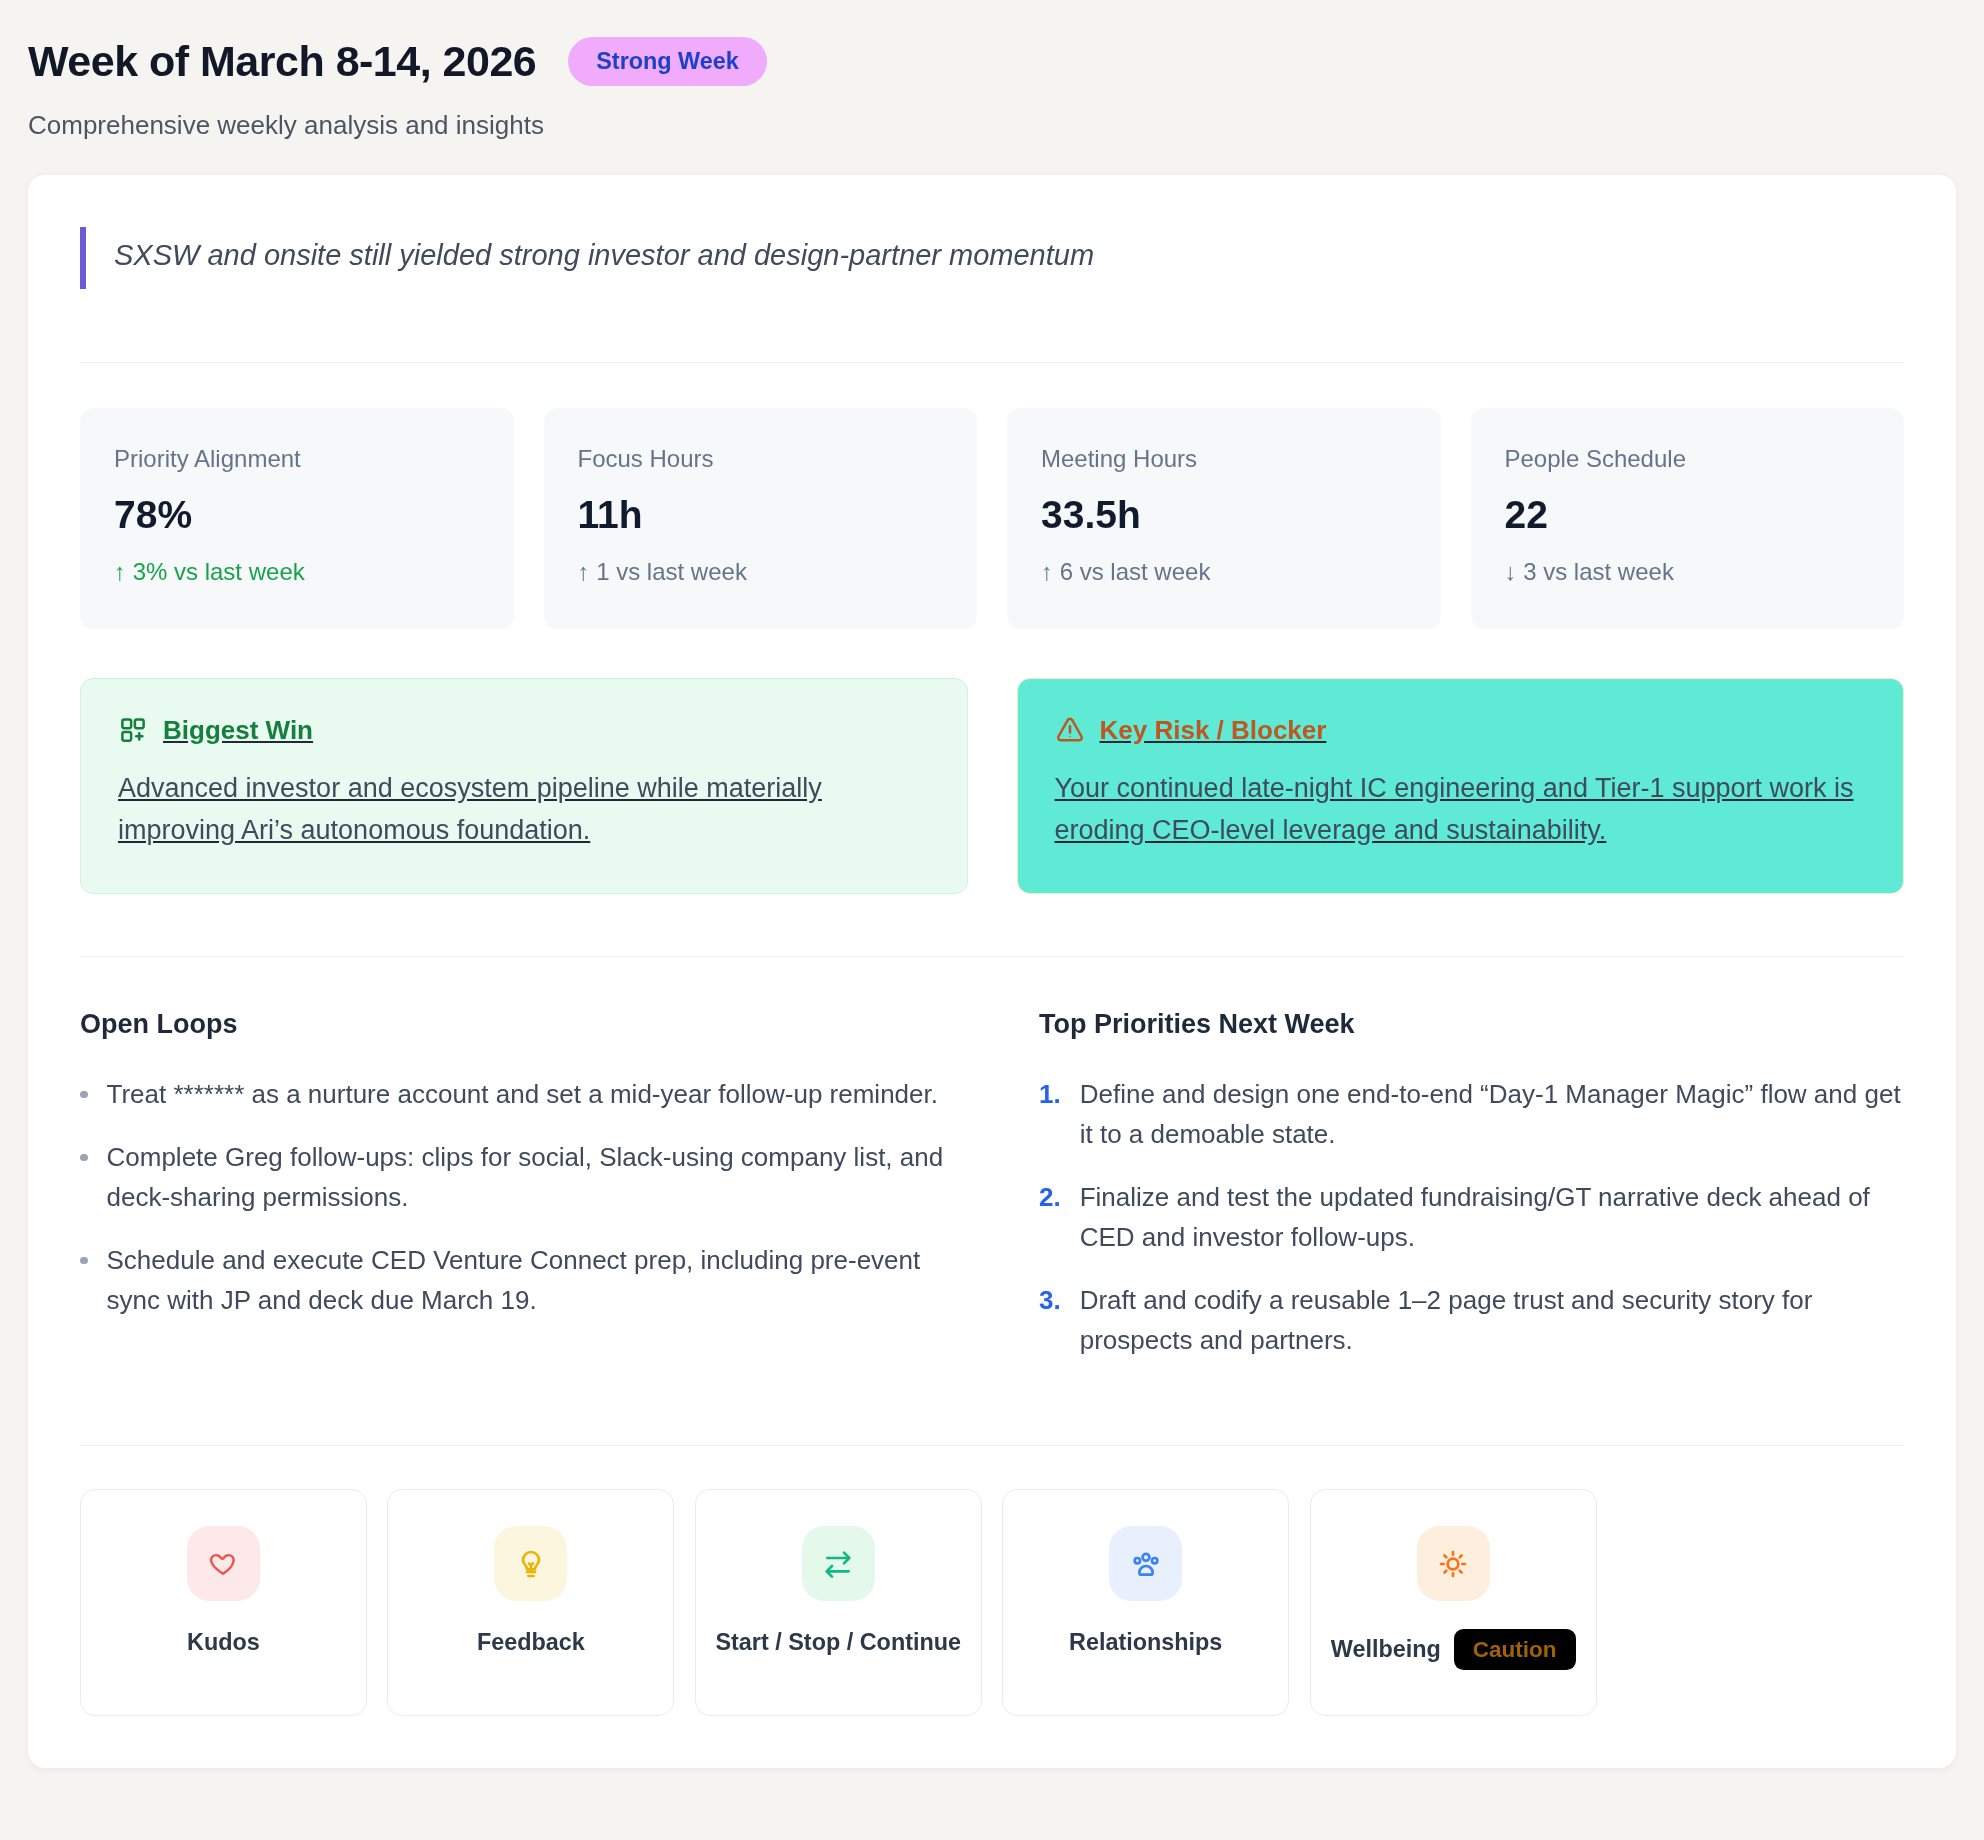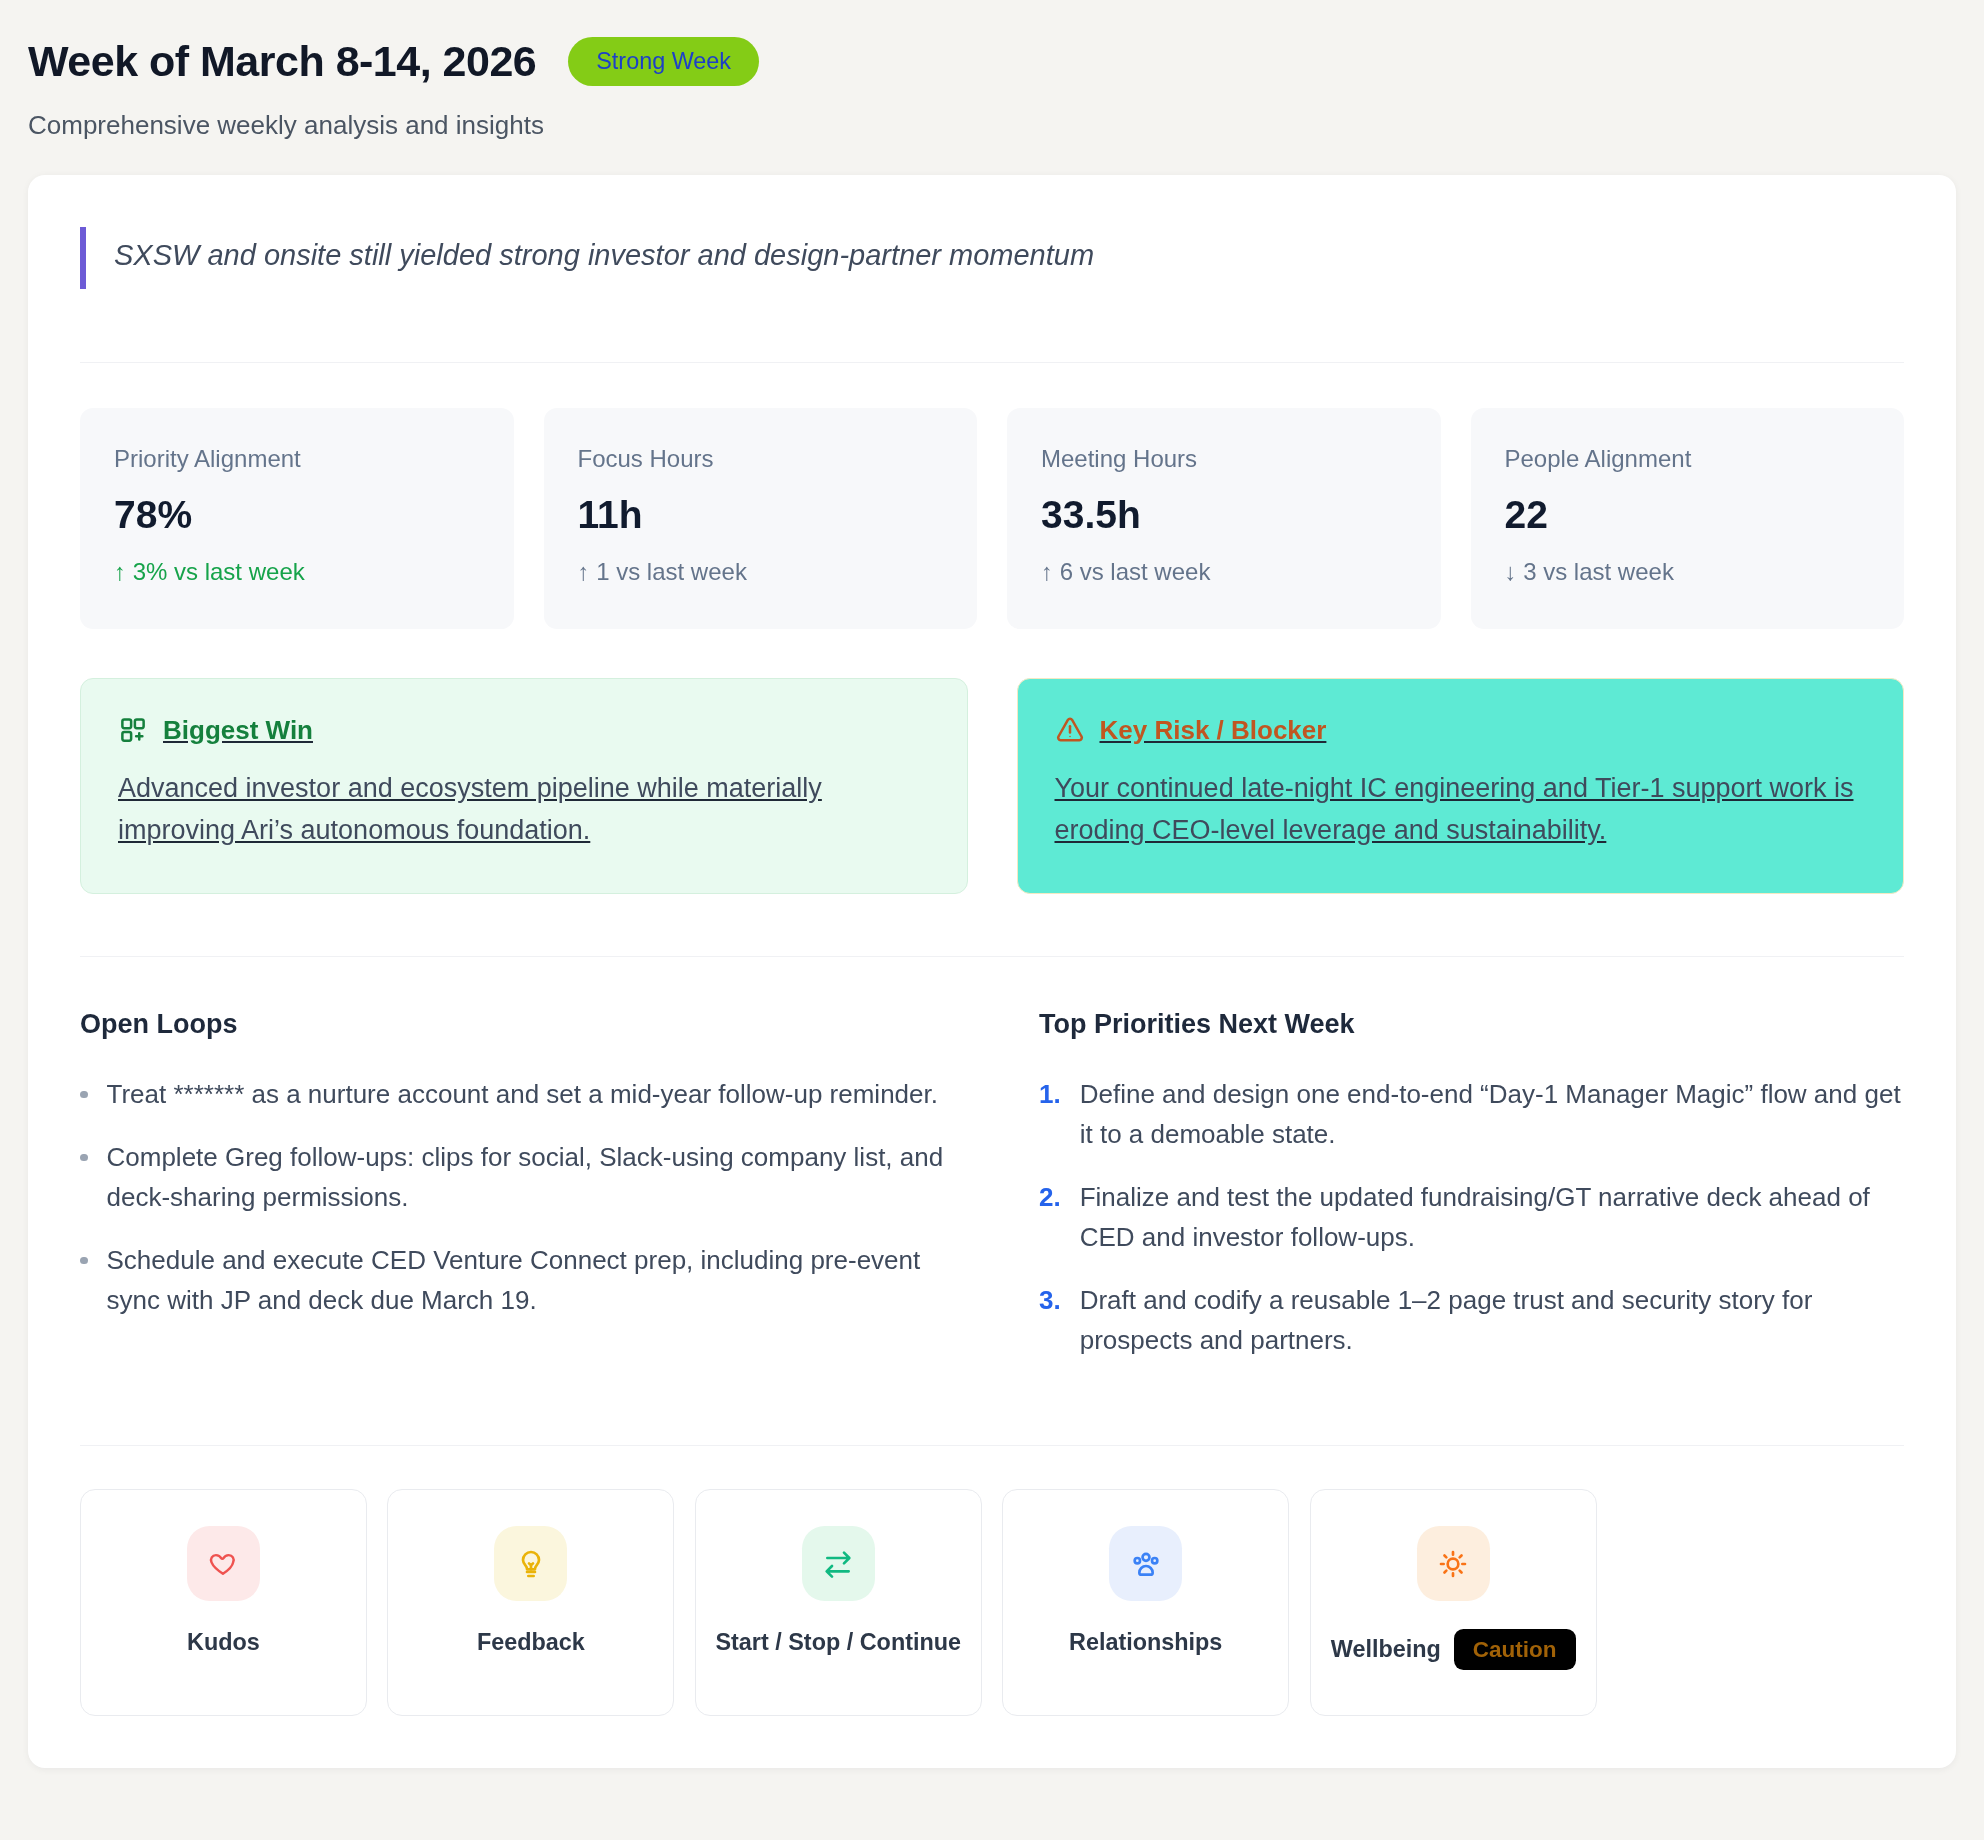--- a/index.html
+++ b/index.html
@@ -2,21 +2,21 @@
 <html style="font-size:15px"><head>
 <meta charset="utf-8">
 <style>
   * { box-sizing: border-box; margin: 0; padding: 0; }
   html, body { background: #f5f4f1; font-family: "Liberation Sans", "DejaVu Sans", sans-serif; color: #1f2937; }
   .page { width: 1984px; min-height: 1840px; padding: 24px 28px 37px; }
 
   
   .title-row { display: flex; align-items: center; gap: 32px; margin-top: 13px; }
   h1.page-title { font-size: 43px; font-weight: 800; color: #111827; letter-spacing: -0.5px; }
-  .week-badge { background: #84cc16; color: #1d40c8; font-size: 23.4px; font-weight: 400;
+  .week-badge { background: #f0abfc; color: #1d40c8; font-size: 23.4px; font-weight: 700;
                 padding: 13px 28px; border-radius: 936px; line-height: 1; }
   .subtitle { font-size: 26px; color: #4b5563; margin-top: 24px; }
 
   
   .main-card { background: #ffffff; border-radius: 17px; margin-top: 34px;
                padding: 52px; box-shadow: 0 1.9px 7.5px rgba(15,23,42,0.05); }
 
   .quote { border-left: 6.6px solid #6d5bd6; padding: 7.5px 0 13px 28px; }
   .quote p { font-size: 29px; font-style: italic; color: #3f4a5c; line-height: 1.4; }
   .quote-wrap { border-bottom: 1.9px solid #f0f1f4; padding-bottom: 73px; }
@@ -99,21 +99,21 @@
         <div class="stat-label">Focus Hours</div>
         <div class="stat-value">11h</div>
         <div class="stat-change">↑ 1 vs last week</div>
       </div>
       <div class="stat-card">
         <div class="stat-label">Meeting Hours</div>
         <div class="stat-value">33.5h</div>
         <div class="stat-change">↑ 6 vs last week</div>
       </div>
       <div class="stat-card">
-        <div class="stat-label">People Alignment</div>
+        <div class="stat-label">People Schedule</div>
         <div class="stat-value">22</div>
         <div class="stat-change">↓ 3 vs last week</div>
       </div>
     </div>
 
     <div class="highlights">
       <div class="hl-box win">
         <div class="hl-head">
           <span>
             <svg width="30" height="30" viewBox="0 0 24 24" fill="none" stroke="#15803d" stroke-width="2" stroke-linecap="round" stroke-linejoin="round">

